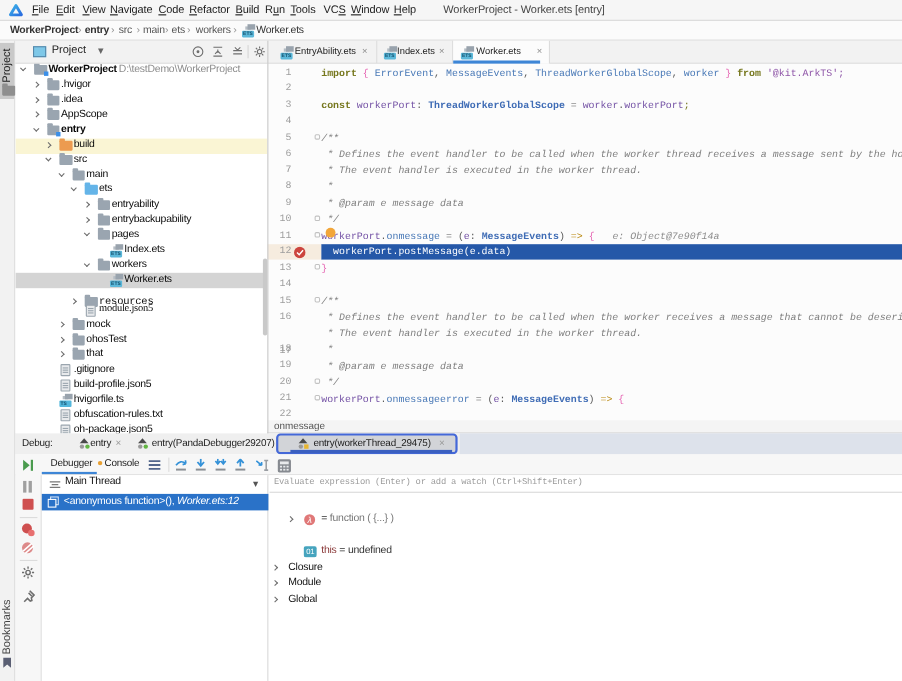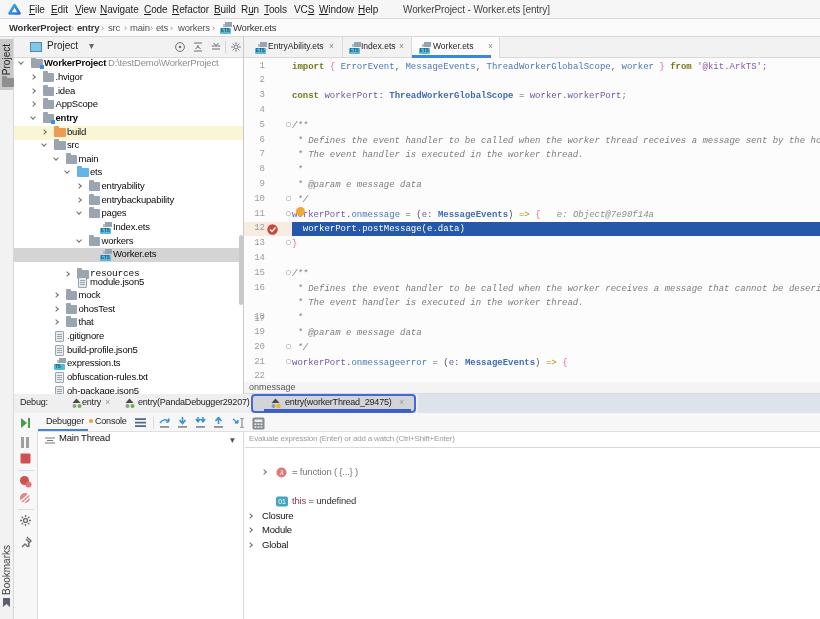--- a/index.html
+++ b/index.html
@@ -264,21 +264,21 @@
         <span class="g"></span>
         <span class="b"></span>
       </span>
       <span class="lb" style="left:99.0px">Worker.ets</span>
     </div>
 <div class="trow" style="top:210px;font-family:Liberation Mono, monospace;">
       <span class="chev cr" style="left:51.0px"></span>
       <span class="fo" style="left:63.0px"></span>
       <span class="lb" style="left:76.0px">resources</span>
     </div>
-<div class="trow" style="top:217.5px;">
+<div class="trow" style="top:217.5px;font-family:Liberation Serif, serif;">
       <span class="doc" style="left:64.0px"></span>
       <span class="lb" style="left:76.0px">module.json5</span>
     </div>
 <div class="trow" style="top:244.7px;">
       <span class="chev cr" style="left:39.5px"></span>
       <span class="fo" style="left:51.5px"></span>
       <span class="lb" style="left:64.5px">ohosTest</span>
     </div>
 <div class="trow" style="top:231.1px;">
       <span class="chev cr" style="left:39.5px"></span>
@@ -296,21 +296,21 @@
     </div>
 <div class="trow" style="top:285.6px;">
       <span class="doc" style="left:41.0px"></span>
       <span class="lb" style="left:53.0px">build-profile.json5</span>
     </div>
 <div class="trow" style="top:299.3px;">
       <span class="ets ts" style="left:40.0px">
         <span class="g"></span>
         <span class="b" style="background:#53b7dc"></span>
       </span>
-      <span class="lb" style="left:53.0px">expression.ts</span>
+      <span class="lb" style="left:53.0px">hvigorfile.ts</span>
     </div>
 <div class="trow" style="top:312.9px;">
       <span class="doc" style="left:41.0px"></span>
       <span class="lb" style="left:53.0px">obfuscation-rules.txt</span>
     </div>
 <div class="trow" style="top:326.5px;">
       <span class="doc" style="left:41.0px"></span>
       <span class="lb" style="left:53.0px">oh-package.json5</span>
     </div>
 </div>
@@ -478,24 +478,31 @@
     <path d="M7 1 L11 5 L8.5 7.5 L9 10 L7.5 10.5 L5 8 L2 11" fill="none" stroke="#6e6e6e" stroke-width="1.4"></path>
     <path d="M6 3 L9 6" stroke="#6e6e6e" stroke-width="1.4"></path>
   </svg>
 
 <div class="abs" id="frames">
   <svg class="abs" style="left:7px;top:5px" width="10" height="8">
       <path d="M0 1 h10 M2 3.5 h6 M0 6 h10" stroke="#777" stroke-width="1.2"></path>
     </svg>
   <span class="abs" style="left:21px;top:0">Main Thread</span>
   <span class="abs" style="left:192px;top:2px;color:#555">▾</span>
+  <div class="framesel">
+    <svg class="abs" style="left:5px;top:2px" width="11" height="11">
+        <rect x="3" y="0.8" width="7" height="7" fill="none" stroke="#cfe0f5"></rect>
+        <rect x="0.8" y="3" width="7" height="7" fill="#2a72c8" stroke="#fff"></rect>
+      </svg>
+    <span class="abs" style="left:20px;top:1px">&lt;anonymous function&gt;(), <i>Worker.ets:12</i></span>
+  </div>
 </div>
 
 <div class="abs" id="vars">
-  <span class="abs" style="left:4px;top:2px;font-family:Liberation Sans, sans-serif;font-size:8px;color:#9b9b9b">Evaluate expression (Enter) or add a watch (Ctrl+Shift+Enter)</span>
+  <span class="abs" style="left:4px;top:2px;font-family:Liberation Mono, monospace;font-size:8px;color:#9b9b9b">Evaluate expression (Enter) or add a watch (Ctrl+Shift+Enter)</span>
   <div class="abs" style="left:0;top:15px;width:575px;height:1px;background:#d9d9d9"></div>
   <div class="vrow" style="top:34px">
     <span class="chev cr" style="left:17px"></span>
     <svg class="abs" style="left:31px;top:1px" width="11" height="11">
         <circle cx="5.5" cy="5.5" r="5" fill="#e07878"></circle>
         <text x="5.5" y="8.2" font-size="8" fill="#fff" text-anchor="middle" font-style="italic">λ</text>
       </svg>
     <span class="abs" style="left:47px;top:0px;color:#333">= <span style="color:#777">function ( {...} )</span></span>
   </div>
   <div class="vrow" style="top:63px">

